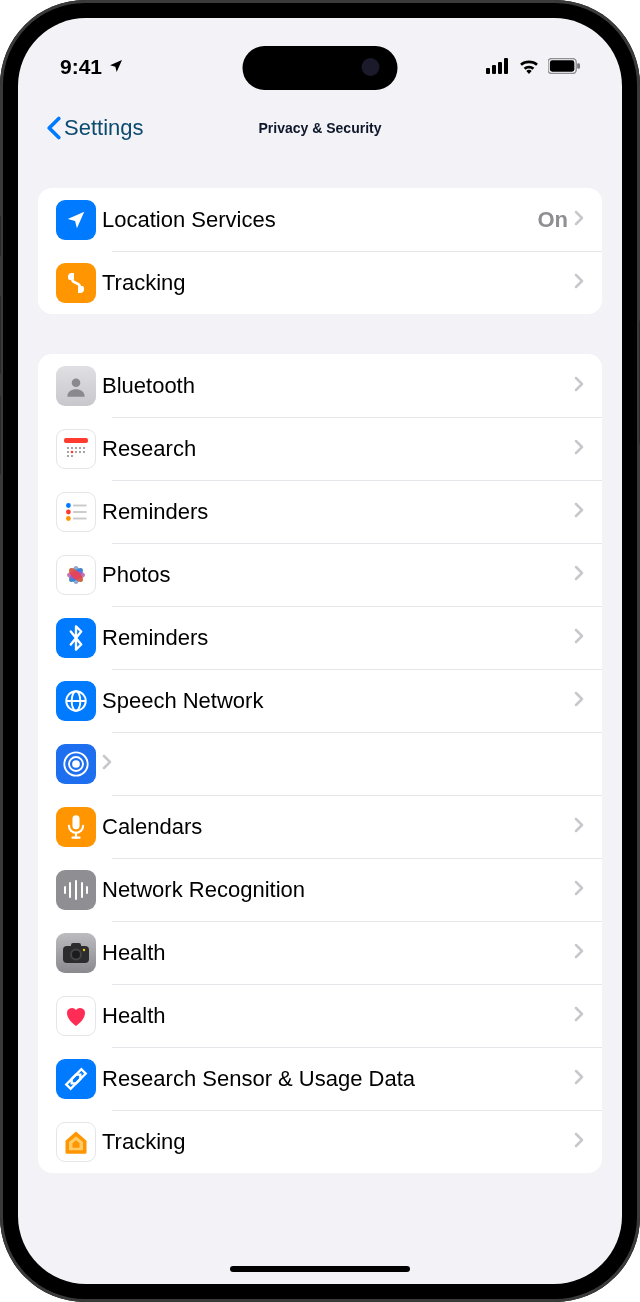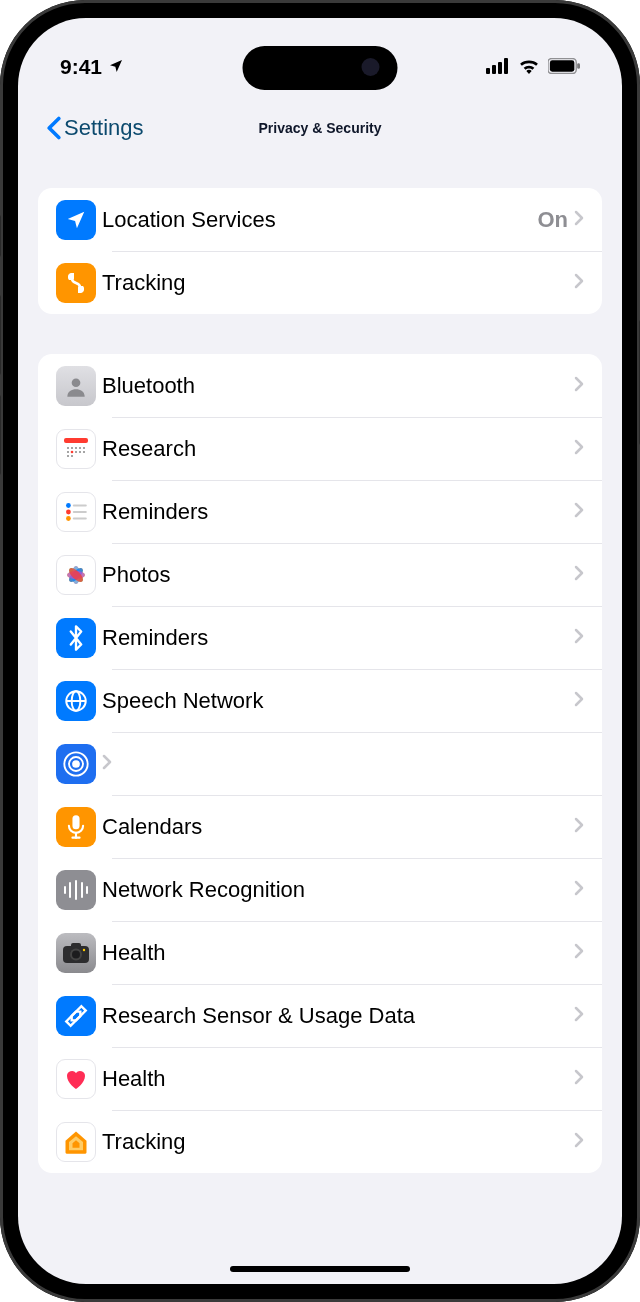--- a/index.html
+++ b/index.html
@@ -411,39 +411,39 @@
                 <circle cx="22" cy="8" r="1.2" fill="#ffcc00"></circle>
               </svg>
           </div>
           <span class="row-label">Health</span>
           <span class="row-chevron"><svg width="10" height="16" viewBox="0 0 10 16" fill="none" stroke="#c7c7cc" stroke-width="2.5" stroke-linecap="round" stroke-linejoin="round">
                 <polyline points="2,2 8,8 2,14"></polyline>
               </svg></span>
         </div>
 
         <div class="row">
+          <div class="icon-box" style="background:#fff;border:1px solid #e5e5ea">
+            <svg width="24" height="22" viewBox="0 0 24 22" fill="#ff2d55">
+                <path d="M12 21s-9-6-9-13a5 5 0 019-3 5 5 0 019 3c0 7-9 13-9 13z"></path>
+              </svg>
+          </div>
+          <span class="row-label">Health</span>
+          <span class="row-chevron"><svg width="10" height="16" viewBox="0 0 10 16" fill="none" stroke="#c7c7cc" stroke-width="2.5" stroke-linecap="round" stroke-linejoin="round">
+                <polyline points="2,2 8,8 2,14"></polyline>
+              </svg></span>
+        </div>
+
+        <div class="row">
           <div class="icon-box" style="background:#007aff">
             <svg width="26" height="26" viewBox="0 0 24 24" fill="none" stroke="#fff" stroke-width="2.2" stroke-linecap="round">
                 <path d="M17 3l4 4-9 9H8v-4l9-9z"></path>
                 <path d="M7 21l-4-4 9-9h4v4l-9 9z"></path>
               </svg>
           </div>
           <span class="row-label">Research Sensor &amp; Usage Data</span>
-          <span class="row-chevron"><svg width="10" height="16" viewBox="0 0 10 16" fill="none" stroke="#c7c7cc" stroke-width="2.5" stroke-linecap="round" stroke-linejoin="round">
-                <polyline points="2,2 8,8 2,14"></polyline>
-              </svg></span>
-        </div>
-
-        <div class="row">
-          <div class="icon-box" style="background:#fff;border:1px solid #e5e5ea">
-            <svg width="24" height="22" viewBox="0 0 24 22" fill="#ff2d55">
-                <path d="M12 21s-9-6-9-13a5 5 0 019-3 5 5 0 019 3c0 7-9 13-9 13z"></path>
-              </svg>
-          </div>
-          <span class="row-label">Health</span>
           <span class="row-chevron"><svg width="10" height="16" viewBox="0 0 10 16" fill="none" stroke="#c7c7cc" stroke-width="2.5" stroke-linecap="round" stroke-linejoin="round">
                 <polyline points="2,2 8,8 2,14"></polyline>
               </svg></span>
         </div>
 
         <div class="row">
           <div class="icon-box" style="background:#fff;border:1px solid #e5e5ea">
             <svg width="28" height="28" viewBox="0 0 24 24">
                 <path d="M3 11l9-8 9 8v10a1 1 0 01-1 1H4a1 1 0 01-1-1V11z" fill="#ff9500"></path>
                 <path d="M6 12l6-5 6 5v7H6v-7z" fill="#ffcc66"></path>

